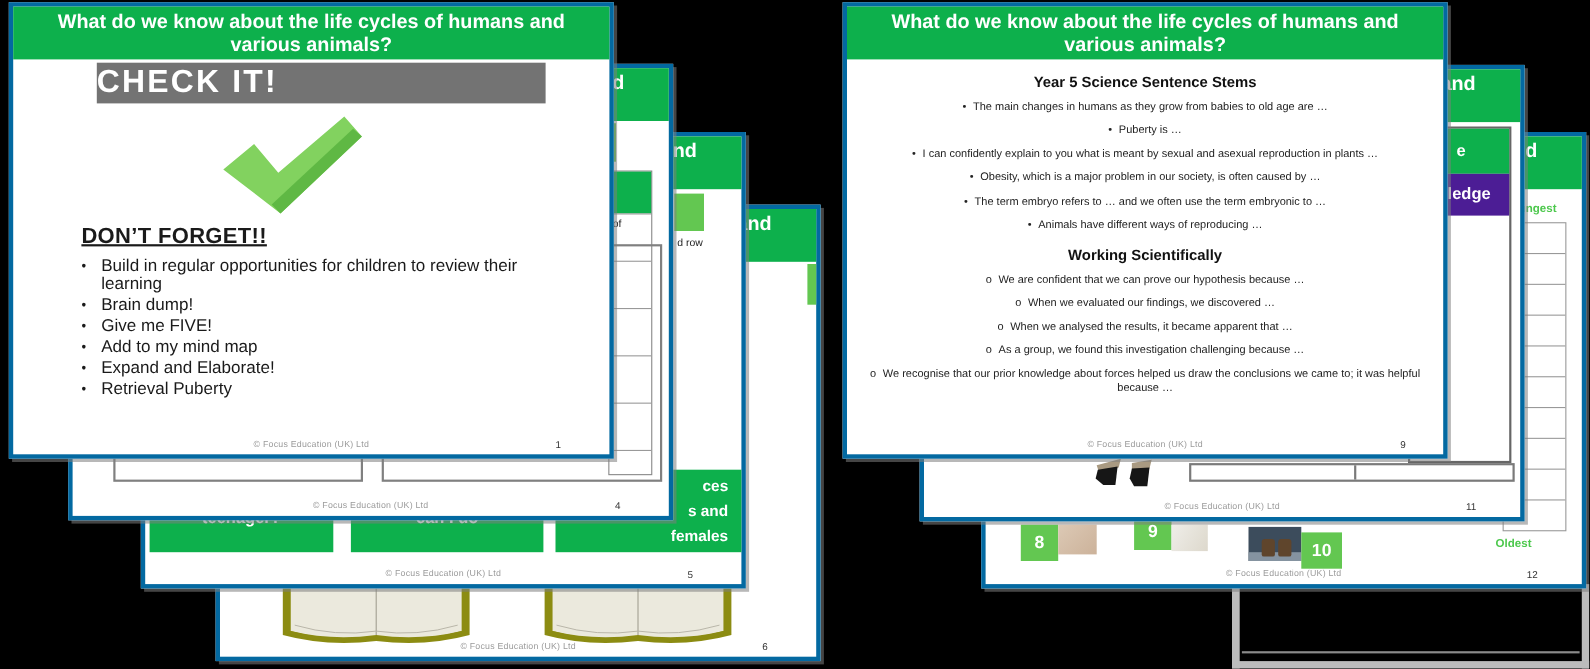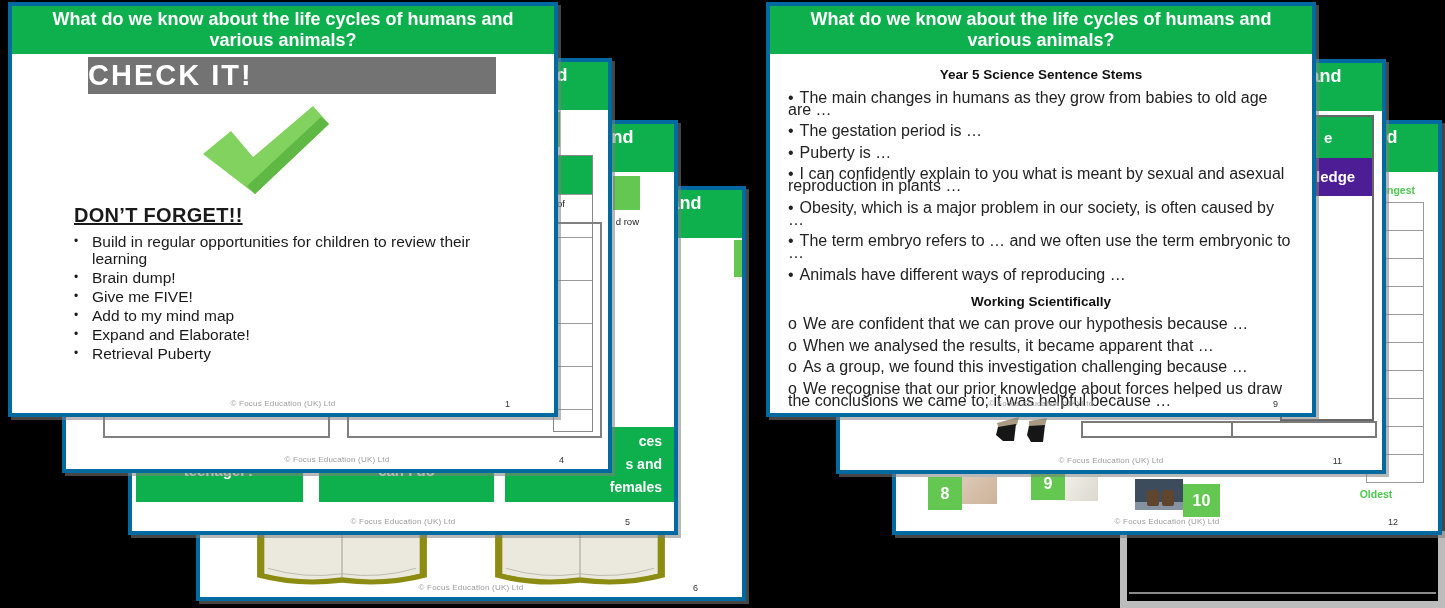--- a/index.html
+++ b/index.html
@@ -67,21 +67,21 @@
   .p1{background:linear-gradient(135deg,#dcc9b5,#ccb29a);}
   .p2{background:linear-gradient(120deg,#efeee9,#ddd8cc);}
   .p3{background:#3c4c5c;overflow:hidden;}
   .p3 .floor{position:absolute;left:0;right:0;bottom:0;height:8px;background:#8593a0;}
   .p3 .bt{position:absolute;bottom:4px;width:12px;height:16px;background:#5f452c;
           border-radius:3px 3px 2px 2px;}
   
   .dark-slide{position:absolute;left:1120px;top:531px;width:325px;height:77px;background:#000;
               border:7px solid #bcbcbc;border-top:none;box-sizing:border-box;}
   .dark-slide i{position:absolute;left:2px;right:2px;bottom:7px;height:2px;background:#8a8a8a;}
-  .stem,.ws{text-align:left;color:#222;font-size:16px;margin-top:9.5px;line-height:12px;}
+  .stem,.ws{text-align:center;color:#222;font-size:10px;margin-top:9.5px;line-height:12px;}
   .stem .mk,.ws .mk{margin-right:6px;}
   .s9c{position:absolute;left:18px;right:18px;top:48px;}
   .s9h{font-weight:700;font-size:13.5px;text-align:center;color:#111;margin-top:13px;}
   .s9h2{font-weight:700;font-size:13.5px;text-align:center;color:#111;margin-top:13px;}
 </style>
 </head>
 <body>
 
 <div class="canvas">
 
@@ -238,28 +238,28 @@
     </svg>
     <div class="foot">© Focus Education (UK) Ltd</div>
     <div class="pnum" style="right:40px;">11</div>
   </div>
 
   <div class="slide" style="left:766px;top:2px;z-index:44;">
     <div class="hdr">What do we know about the life cycles of humans and various animals?</div>
     <div class="s9c">
       <div class="s9h">Year 5 Science Sentence Stems</div>
       <div class="stem"><span class="mk">•</span><span>The main changes in humans as they grow from babies to old age are …</span></div>
-      <div class="stem"><span class="mk">•</span><span>The gestation period is …</span></div>
       <div class="stem"><span class="mk">•</span><span>Puberty is …</span></div>
       <div class="stem"><span class="mk">•</span><span>I can confidently explain to you what is meant by sexual and asexual reproduction in plants …</span></div>
       <div class="stem"><span class="mk">•</span><span>Obesity, which is a major problem in our society, is often caused by …</span></div>
       <div class="stem"><span class="mk">•</span><span>The term embryo refers to … and we often use the term embryonic to …</span></div>
       <div class="stem"><span class="mk">•</span><span>Animals have different ways of reproducing …</span></div>
       <div class="s9h2">Working Scientifically</div>
       <div class="ws"><span class="mk">o</span><span>We are confident that we can prove our hypothesis because …</span></div>
+      <div class="ws"><span class="mk">o</span><span>When we evaluated our findings, we discovered …</span></div>
       <div class="ws"><span class="mk">o</span><span>When we analysed the results, it became apparent that …</span></div>
       <div class="ws"><span class="mk">o</span><span>As a group, we found this investigation challenging because …</span></div>
       <div class="ws"><span class="mk">o</span><span>We recognise that our prior knowledge about forces helped us draw the conclusions we came to; it was helpful because …</span></div>
     </div>
     <div class="foot">© Focus Education (UK) Ltd</div>
     <div class="pnum" style="right:34px;">9</div>
   </div>
 
 </div>
 

